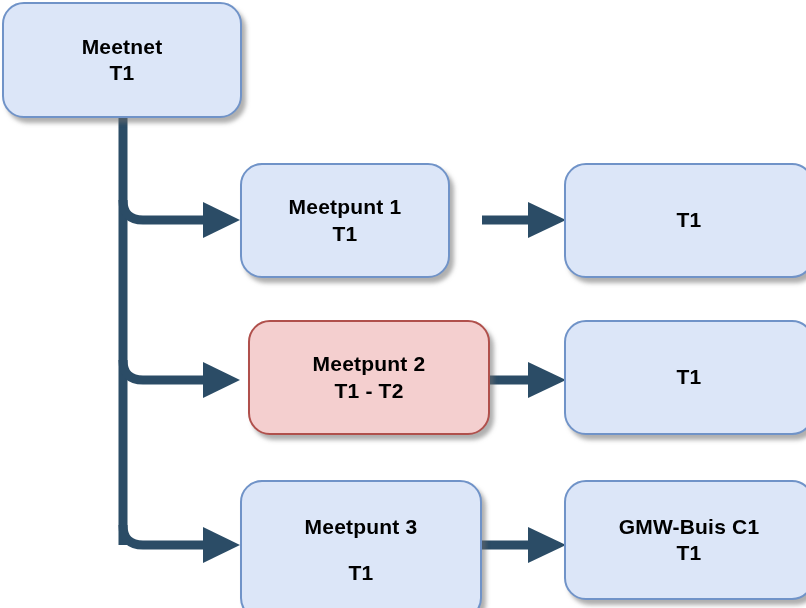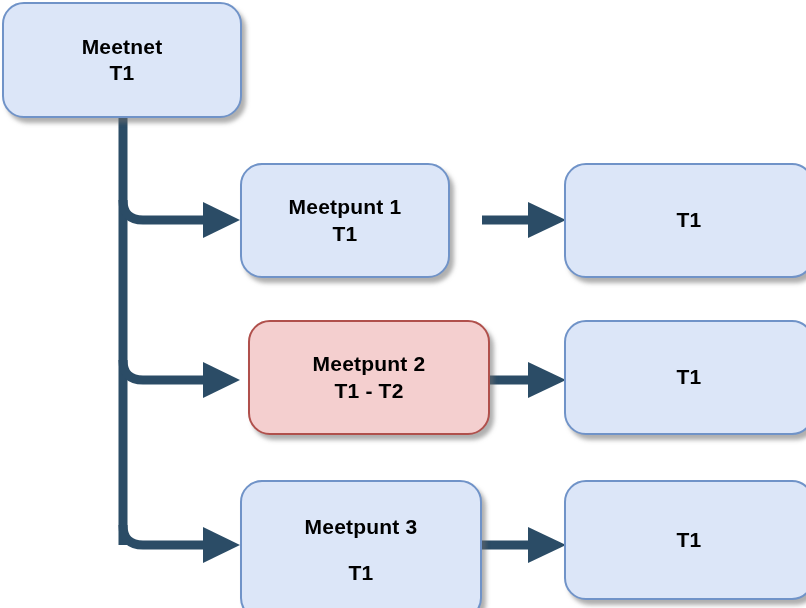--- a/index.html
+++ b/index.html
@@ -124,16 +124,17 @@
 
   <div id="node-gmw-a1" class="node blue">
     <span class="line2">T1</span>
   </div>
 
   <div id="node-gmw-b1" class="node blue">
     <span class="line2">T1</span>
   </div>
 
   <div id="node-gmw-c1" class="node blue">
+    <span class="line1">GMW-Buis C1</span>
     <span class="line2">T1</span>
   </div>
 
 </div>
 
 </body></html>

